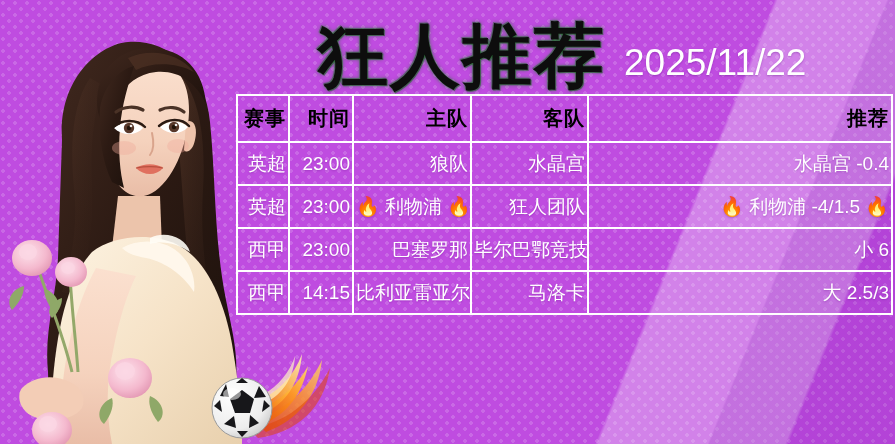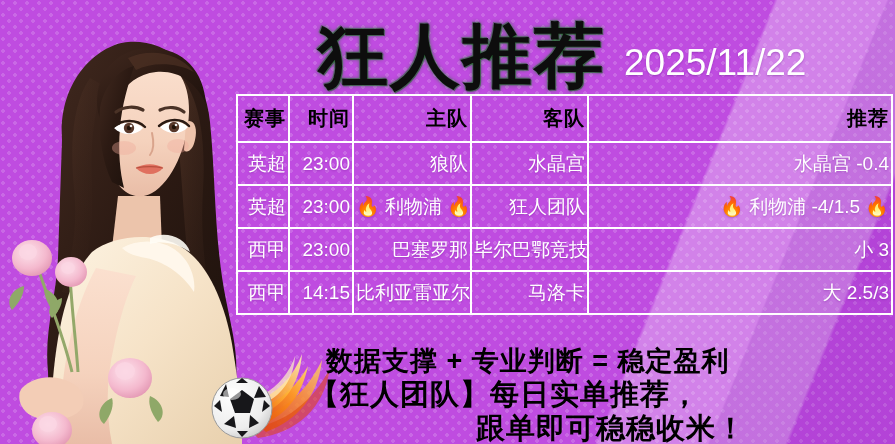--- a/index.html
+++ b/index.html
@@ -373,31 +373,26 @@
         <td>23:00</td>
         <td>🔥 利物浦 🔥</td>
         <td>狂人团队</td>
         <td>🔥 利物浦 -4/1.5 🔥</td>
       </tr>
       <tr>
         <td>西甲</td>
         <td>23:00</td>
         <td>巴塞罗那</td>
         <td>毕尔巴鄂竞技</td>
-        <td>小 3</td>
+        <td>小 6</td>
       </tr>
       <tr>
         <td>西甲</td>
         <td>14:15</td>
         <td>比利亚雷亚尔</td>
         <td>马洛卡</td>
         <td>大 2.5/3</td>
       </tr>
     </tbody>
   </table>
 
-  <div class="slogan">
-    <div class="line l1">数据支撑 + 专业判断 = 稳定盈利</div>
-    <div class="line l2">【狂人团队】每日实单推荐，</div>
-    <div class="line l3">跟单即可稳稳收米！</div>
-  </div>
 
 </div>
 
 </body></html>

